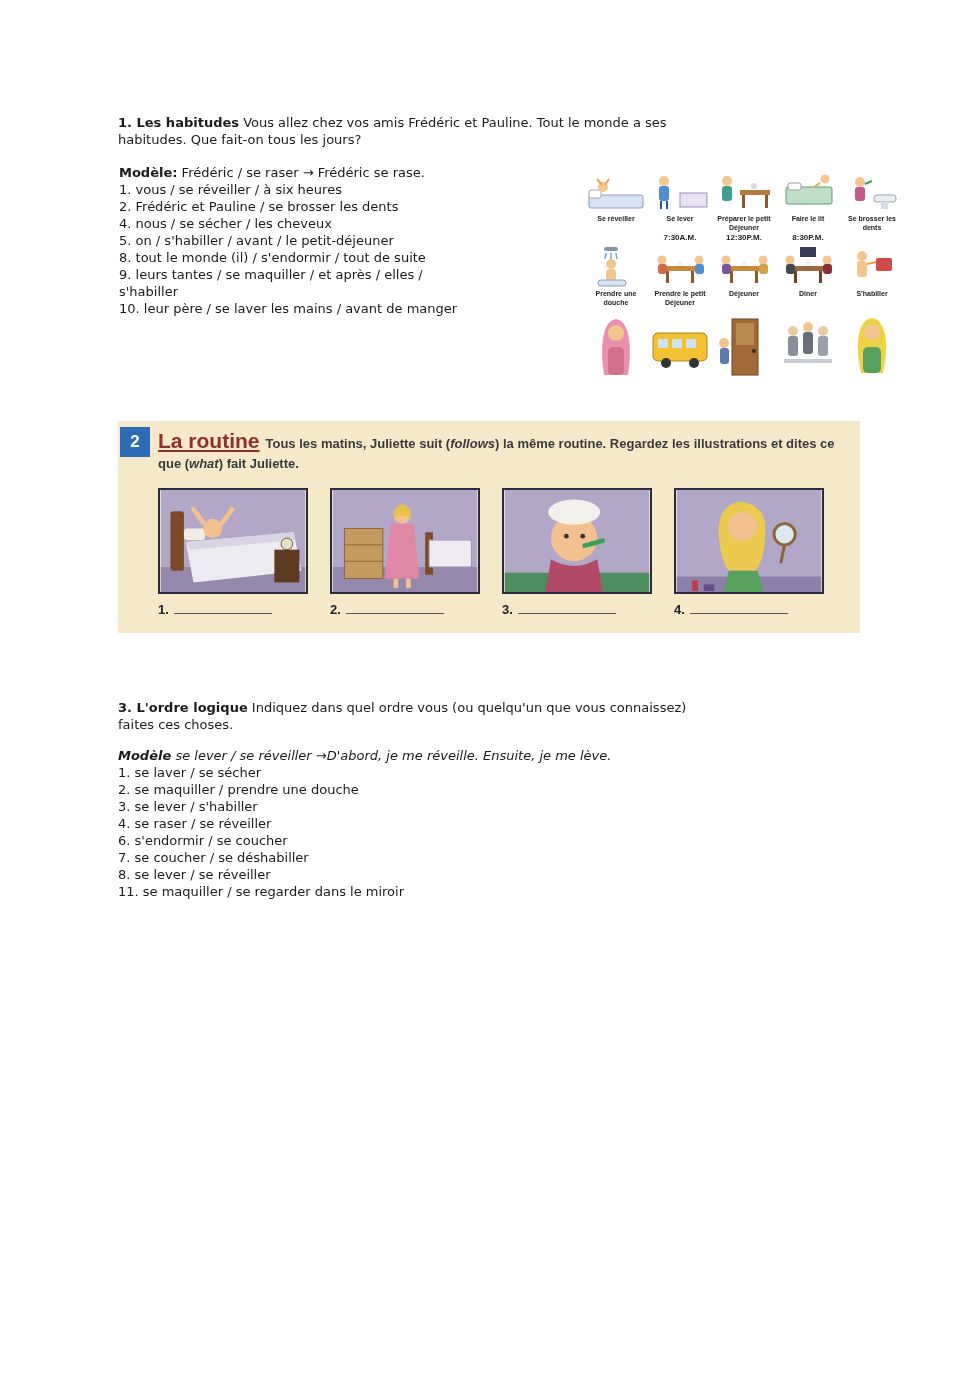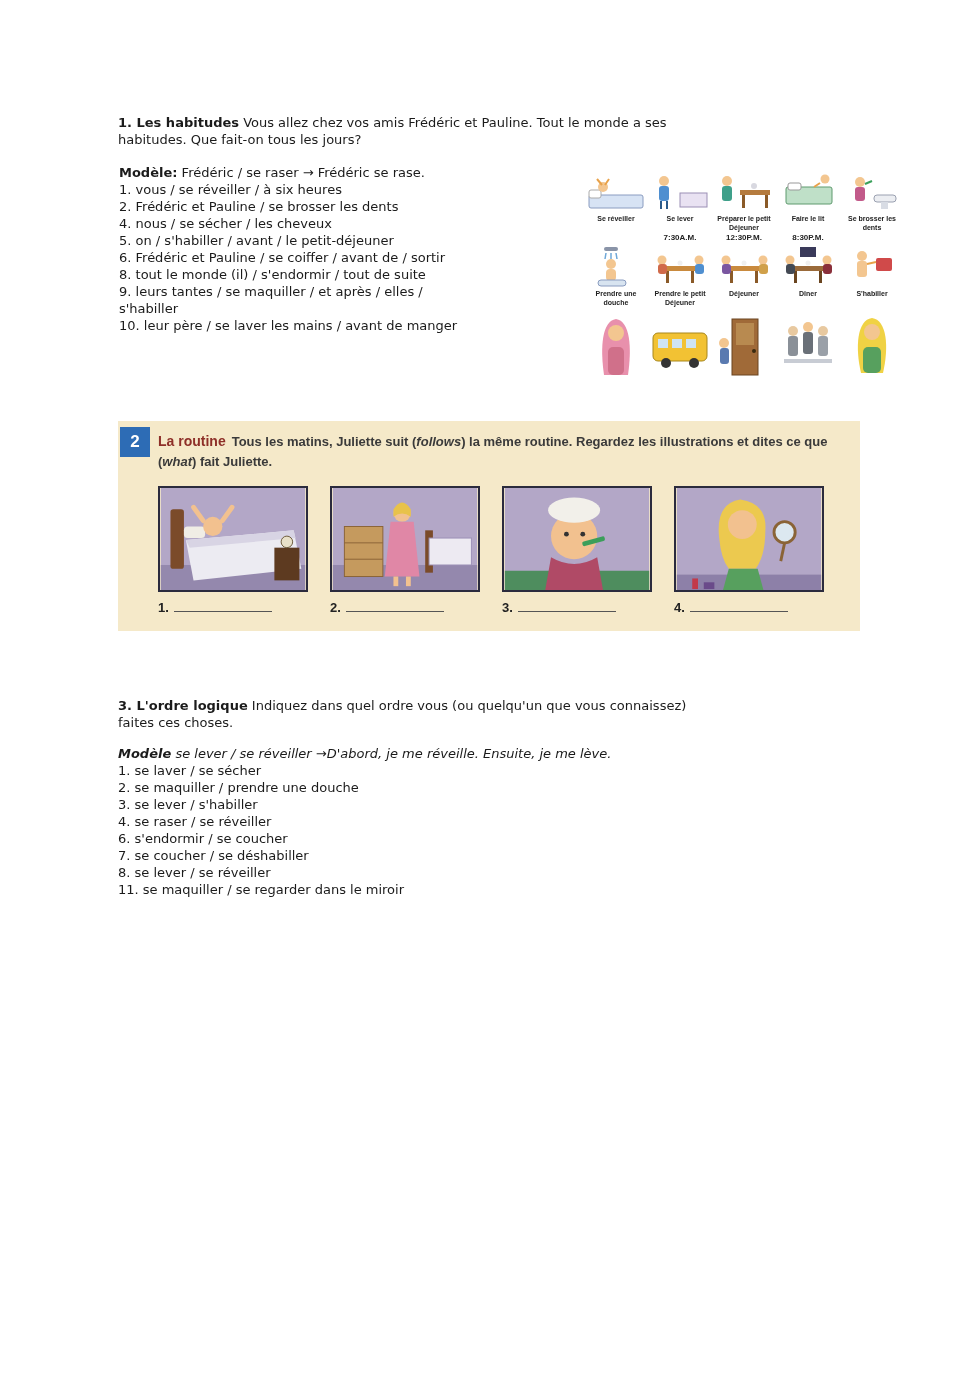--- a/index.html
+++ b/index.html
@@ -24,21 +24,21 @@
   .gcol { width:64px; flex:none; }
   .pic { display:block; margin:0 auto; }
   .gcap { font-family:"Liberation Sans", sans-serif; font-size:7px; font-weight:bold; line-height:8.5px; text-align:center; color:#222; height:19px; padding-top:2px; }
   .gtime { font-family:Liberation Sans, sans-serif; font-size:8px; font-weight:bold; text-align:center; color:#222; height:12px; line-height:12px; }
   .grow3 { margin-top:6px; }
 
   
   .box { position:relative; width:742px; margin-top:38px; background:#f5e9c9; padding:10px 10px 16px 40px; }
   .badge { position:absolute; left:2px; top:6px; width:30px; height:30px; background:#2d6cb5; color:#fff; font-family:"Liberation Sans", sans-serif; font-weight:bold; font-size:17px; text-align:center; line-height:30px; }
   .boxhead { font-family:"Liberation Sans", sans-serif; font-size:13px; font-weight:bold; color:#3a3a3a; line-height:20px; }
-  .ex2title { font-size:14px; color:#8e2f28; font-weight:bold; margin-right:6px; }
+  .ex2title { font-size:21px; color:#8e2f28; font-weight:bold; margin-right:6px;text-decoration:underline; }
   .panels { display:flex; gap:22px; margin-top:14px; }
   .pcol { width:150px; flex:none; }
   .panel { display:block; border:2px solid #2b2b3d; }
   .blankline { margin-top:8px; font-family:"Liberation Sans", sans-serif; font-weight:bold; font-size:13px; color:#222; }
   .bline { display:inline-block; width:98px; height:12px; border-bottom:1.5px solid #555; margin-left:5px; }
 
   
   .ex3 { margin-top:66px; }
   .mt14 { margin-top:14px; }
 </style>
@@ -52,21 +52,20 @@
 habitudes. Que fait-on tous les jours?</span></p>
 
     <div class="ex1-flex">
       <div class="gleft">
         <p class="txt"><span class="b">Modèle:</span><span> Frédéric / se raser → Frédéric se rase.</span></p>
         <div>
           <p class="txt item">1. vous / se réveiller / à six heures</p>
           <p class="txt item">2. Frédéric et Pauline / se brosser les dents</p>
           <p class="txt item">4. nous / se sécher / les cheveux</p>
           <p class="txt item">5. on / s'habiller / avant / le petit-déjeuner</p>
-          <p class="txt item">6. Frédéric et Pauline / se coiffer / avant de / sortir</p>
           <p class="txt item">8. tout le monde (il) / s'endormir / tout de suite</p>
           <p class="txt item">9. leurs tantes / se maquiller / et après / elles /
 s'habiller</p>
           <p class="txt item">10. leur père / se laver les mains / avant de manger</p>
         </div>
       </div>
 
       <div class="grid">
         <div class="grow">
           <div class="gcol">

